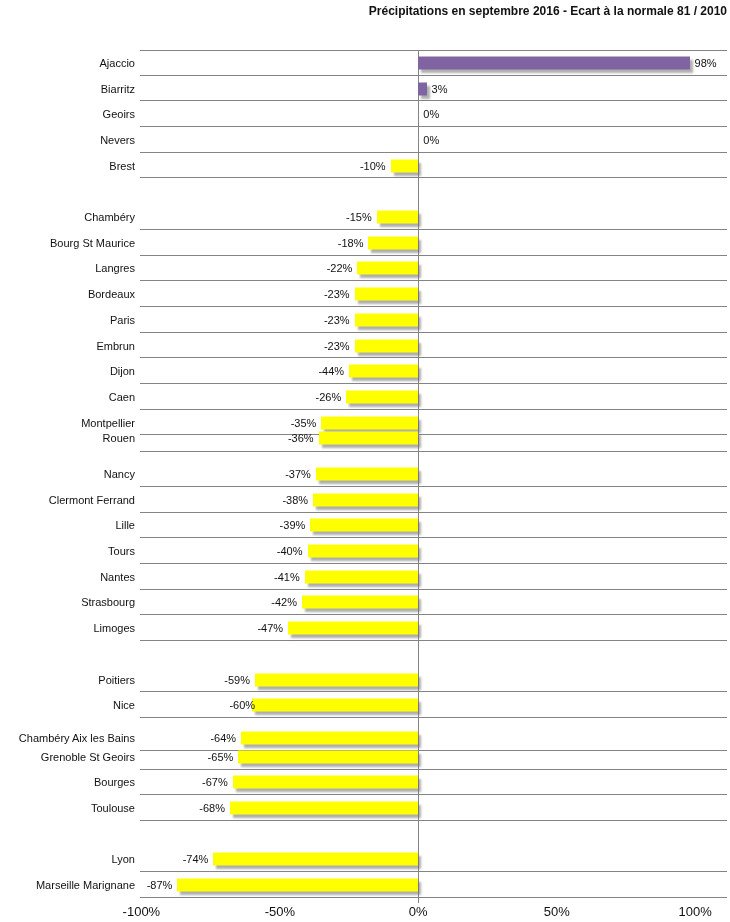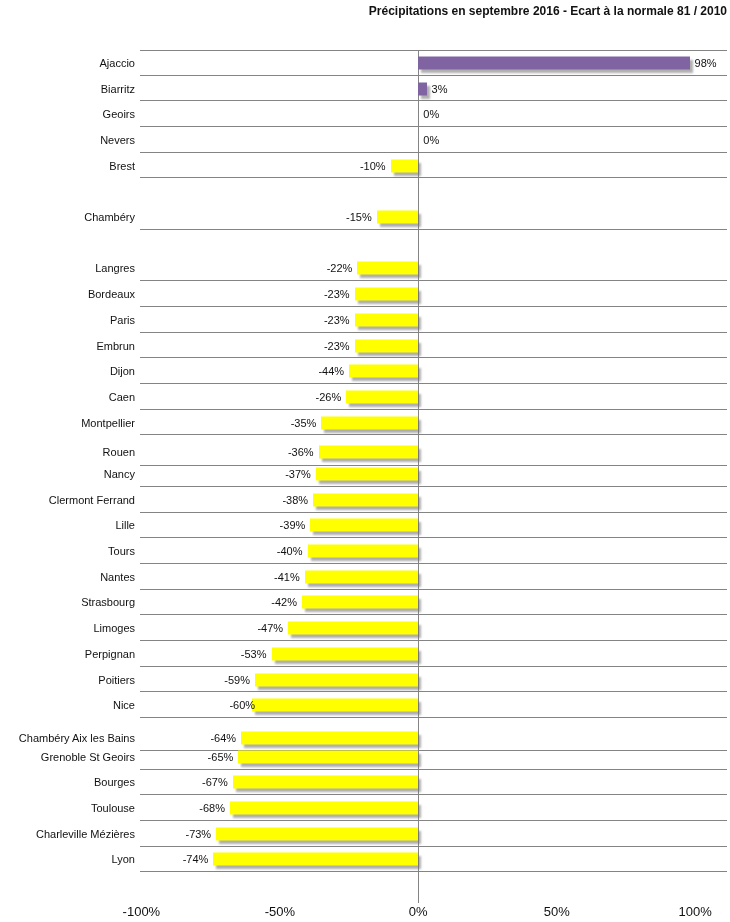--- a/index.html
+++ b/index.html
@@ -85,20 +85,26 @@
       <div class="city-label">Brest</div>
       <div class="value-label" style="right: 344.417px;">-10%</div>
       <div class="bar" style="left: 390.583px; width: 27.6887px; background: rgb(255, 255, 0);"></div>
     </div>
     <div class="row" style="top: 204.182px; height: 25.697px;">
       <div class="row-gridline" style="left: 140px; width: 587px; border-bottom-color: rgb(132, 132, 132);"></div>
       <div class="city-label">Chambéry</div>
       <div class="value-label" style="right: 358.262px;">-15%</div>
       <div class="bar" style="left: 376.738px; width: 41.533px; background: rgb(255, 255, 0);"></div>
     </div>
+    <div class="row" style="top: 229.879px; height: 25.697px;">
+      <div class="row-gridline" style="left: 140px; width: 587px; border-bottom-color: rgb(132, 132, 132);"></div>
+      <div class="city-label">Bourg St Maurice</div>
+      <div class="value-label" style="right: 366.568px;">-18%</div>
+      <div class="bar" style="left: 368.432px; width: 49.8396px; background: rgb(255, 255, 0);"></div>
+    </div>
     <div class="row" style="top: 255.576px; height: 25.697px;">
       <div class="row-gridline" style="left: 140px; width: 587px; border-bottom-color: rgb(132, 132, 132);"></div>
       <div class="city-label">Langres</div>
       <div class="value-label" style="right: 377.644px; text-align: right;">-22%</div>
       <div class="bar" style="left: 357.356px; width: 60.9151px; background: rgb(255, 255, 0);"></div>
     </div>
     <div class="row" style="top: 281.273px; height: 25.697px;">
       <div class="row-gridline" style="left: 140px; width: 587px; border-bottom-color: rgb(132, 132, 132);"></div>
       <div class="city-label">Bordeaux</div>
       <div class="value-label" style="right: 380.413px;">-23%</div>
@@ -127,21 +133,21 @@
       <div class="city-label">Caen</div>
       <div class="value-label" style="right: 388.719px;">-26%</div>
       <div class="bar" style="left: 346.281px; width: 71.9906px; background: rgb(255, 255, 0);"></div>
     </div>
     <div class="row" style="top: 409.758px; height: 25.697px;">
       <div class="row-gridline" style="left: 140px; width: 587px; border-bottom-color: rgb(132, 132, 132);"></div>
       <div class="city-label">Montpellier</div>
       <div class="value-label" style="right: 413.639px;">-35%</div>
       <div class="bar" style="left: 321.361px; width: 96.9104px; background: rgb(255, 255, 0);"></div>
     </div>
-    <div class="row" style="top: 438px; height: 28px;">
+    <div class="row" style="top: 424px; height: 28px;">
       <div class="row-gridline" style="left: 140px; width: 587px; border-bottom-color: rgb(132, 132, 132);"></div>
       <div class="city-label">Rouen</div>
       <div class="value-label" style="right: 416.408px;">-36%</div>
       <div class="bar" style="left: 318.592px; width: 99.6792px; background: rgb(255, 255, 0);"></div>
     </div>
     <div class="row" style="top: 461.152px; height: 25.697px;">
       <div class="row-gridline" style="left: 140px; width: 587px; border-bottom-color: rgb(132, 132, 132);"></div>
       <div class="city-label">Nancy</div>
       <div class="value-label" style="right: 419.177px;">-37%</div>
       <div class="bar" style="left: 315.823px; width: 102.448px; background: rgb(255, 255, 0);"></div>
@@ -175,26 +181,20 @@
       <div class="city-label">Strasbourg</div>
       <div class="value-label" style="right: 433.021px;">-42%</div>
       <div class="bar" style="left: 301.979px; width: 116.292px; background: rgb(255, 255, 0);"></div>
     </div>
     <div class="row" style="top: 615.333px; height: 25.697px;">
       <div class="row-gridline" style="left: 140px; width: 587px; border-bottom-color: rgb(132, 132, 132);"></div>
       <div class="city-label">Limoges</div>
       <div class="value-label" style="right: 446.866px;">-47%</div>
       <div class="bar" style="left: 288.134px; width: 130.137px; background: rgb(255, 255, 0);"></div>
     </div>
-    <div class="row" style="top: 641.03px; height: 25.697px;">
-      <div class="row-gridline" style="left: 140px; width: 587px; border-bottom-color: rgb(132, 132, 132);"></div>
-      <div class="city-label">Perpignan</div>
-      <div class="value-label" style="right: 463.479px;">-53%</div>
-      <div class="bar" style="left: 271.521px; width: 146.75px; background: rgb(255, 255, 0);"></div>
-    </div>
     <div class="row" style="top: 666.727px; height: 25.697px;">
       <div class="row-gridline" style="left: 140px; width: 587px; border-bottom-color: rgb(132, 132, 132);"></div>
       <div class="city-label">Poitiers</div>
       <div class="value-label" style="right: 480.092px;">-59%</div>
       <div class="bar" style="left: 254.908px; width: 163.363px; background: rgb(255, 255, 0);"></div>
     </div>
     <div class="row" style="top: 692.424px; height: 25.697px; padding-left: 8px;">
       <div class="row-gridline" style="left: 140px; width: 587px; border-bottom-color: rgb(132, 132, 132);"></div>
       <div class="city-label">Nice</div>
       <div class="value-label" style="right: 482.861px;">-60%</div>
@@ -217,30 +217,30 @@
       <div class="city-label">Bourges</div>
       <div class="value-label" style="right: 502.243px;">-67%</div>
       <div class="bar" style="left: 232.757px; width: 185.514px; background: rgb(255, 255, 0);"></div>
     </div>
     <div class="row" style="top: 795.212px; height: 25.697px;">
       <div class="row-gridline" style="left: 140px; width: 587px; border-bottom-color: rgb(132, 132, 132);"></div>
       <div class="city-label">Toulouse</div>
       <div class="value-label" style="right: 505.012px;">-68%</div>
       <div class="bar" style="left: 229.988px; width: 188.283px; background: rgb(255, 255, 0);"></div>
     </div>
-    <div class="row" style="top: 820.909px; height: 25.697px;">
-      <div class="row-gridline" style="left: 140px; width: 587px; border-bottom-color: rgb(132, 132, 132);"></div>
-      <div class="city-label">Charleville Mézières</div>
-      <div class="value-label" style="right: 518.856px;">-73%</div>
-      <div class="bar" style="left: 216.144px; width: 202.127px; background: rgb(255, 255, 0);"></div>
-    </div>
     <div class="row" style="top: 846.606px; height: 25.697px;">
       <div class="row-gridline" style="left: 140px; width: 587px; border-bottom-color: rgb(132, 132, 132);"></div>
       <div class="city-label">Lyon</div>
       <div class="value-label" style="right: 521.625px;">-74%</div>
       <div class="bar" style="left: 213.375px; width: 204.896px; background: rgb(255, 255, 0);"></div>
+    </div>
+    <div class="row" style="top: 872.303px; height: 25.697px;">
+      <div class="row-gridline" style="left: 140px; width: 587px; border-bottom-color: rgb(132, 132, 132);"></div>
+      <div class="city-label">Marseille Marignane</div>
+      <div class="value-label" style="right: 557.62px;">-87%</div>
+      <div class="bar" style="left: 177.38px; width: 240.892px; background: rgb(255, 255, 0);"></div>
     </div>
     <div class="x-tick-label" style="left: 141.384px; top: 904px;">-100%</div>
     <div class="x-tick-label" style="left: 279.828px; top: 904px;">-50%</div>
     <div class="x-tick-label" style="left: 418.271px; top: 904px;">0%</div>
     <div class="x-tick-label" style="left: 556.715px; top: 904px;">50%</div>
     <div class="x-tick-label" style="left: 695.158px; top: 904px;">100%</div>
   </div>
 
 </body></html>

